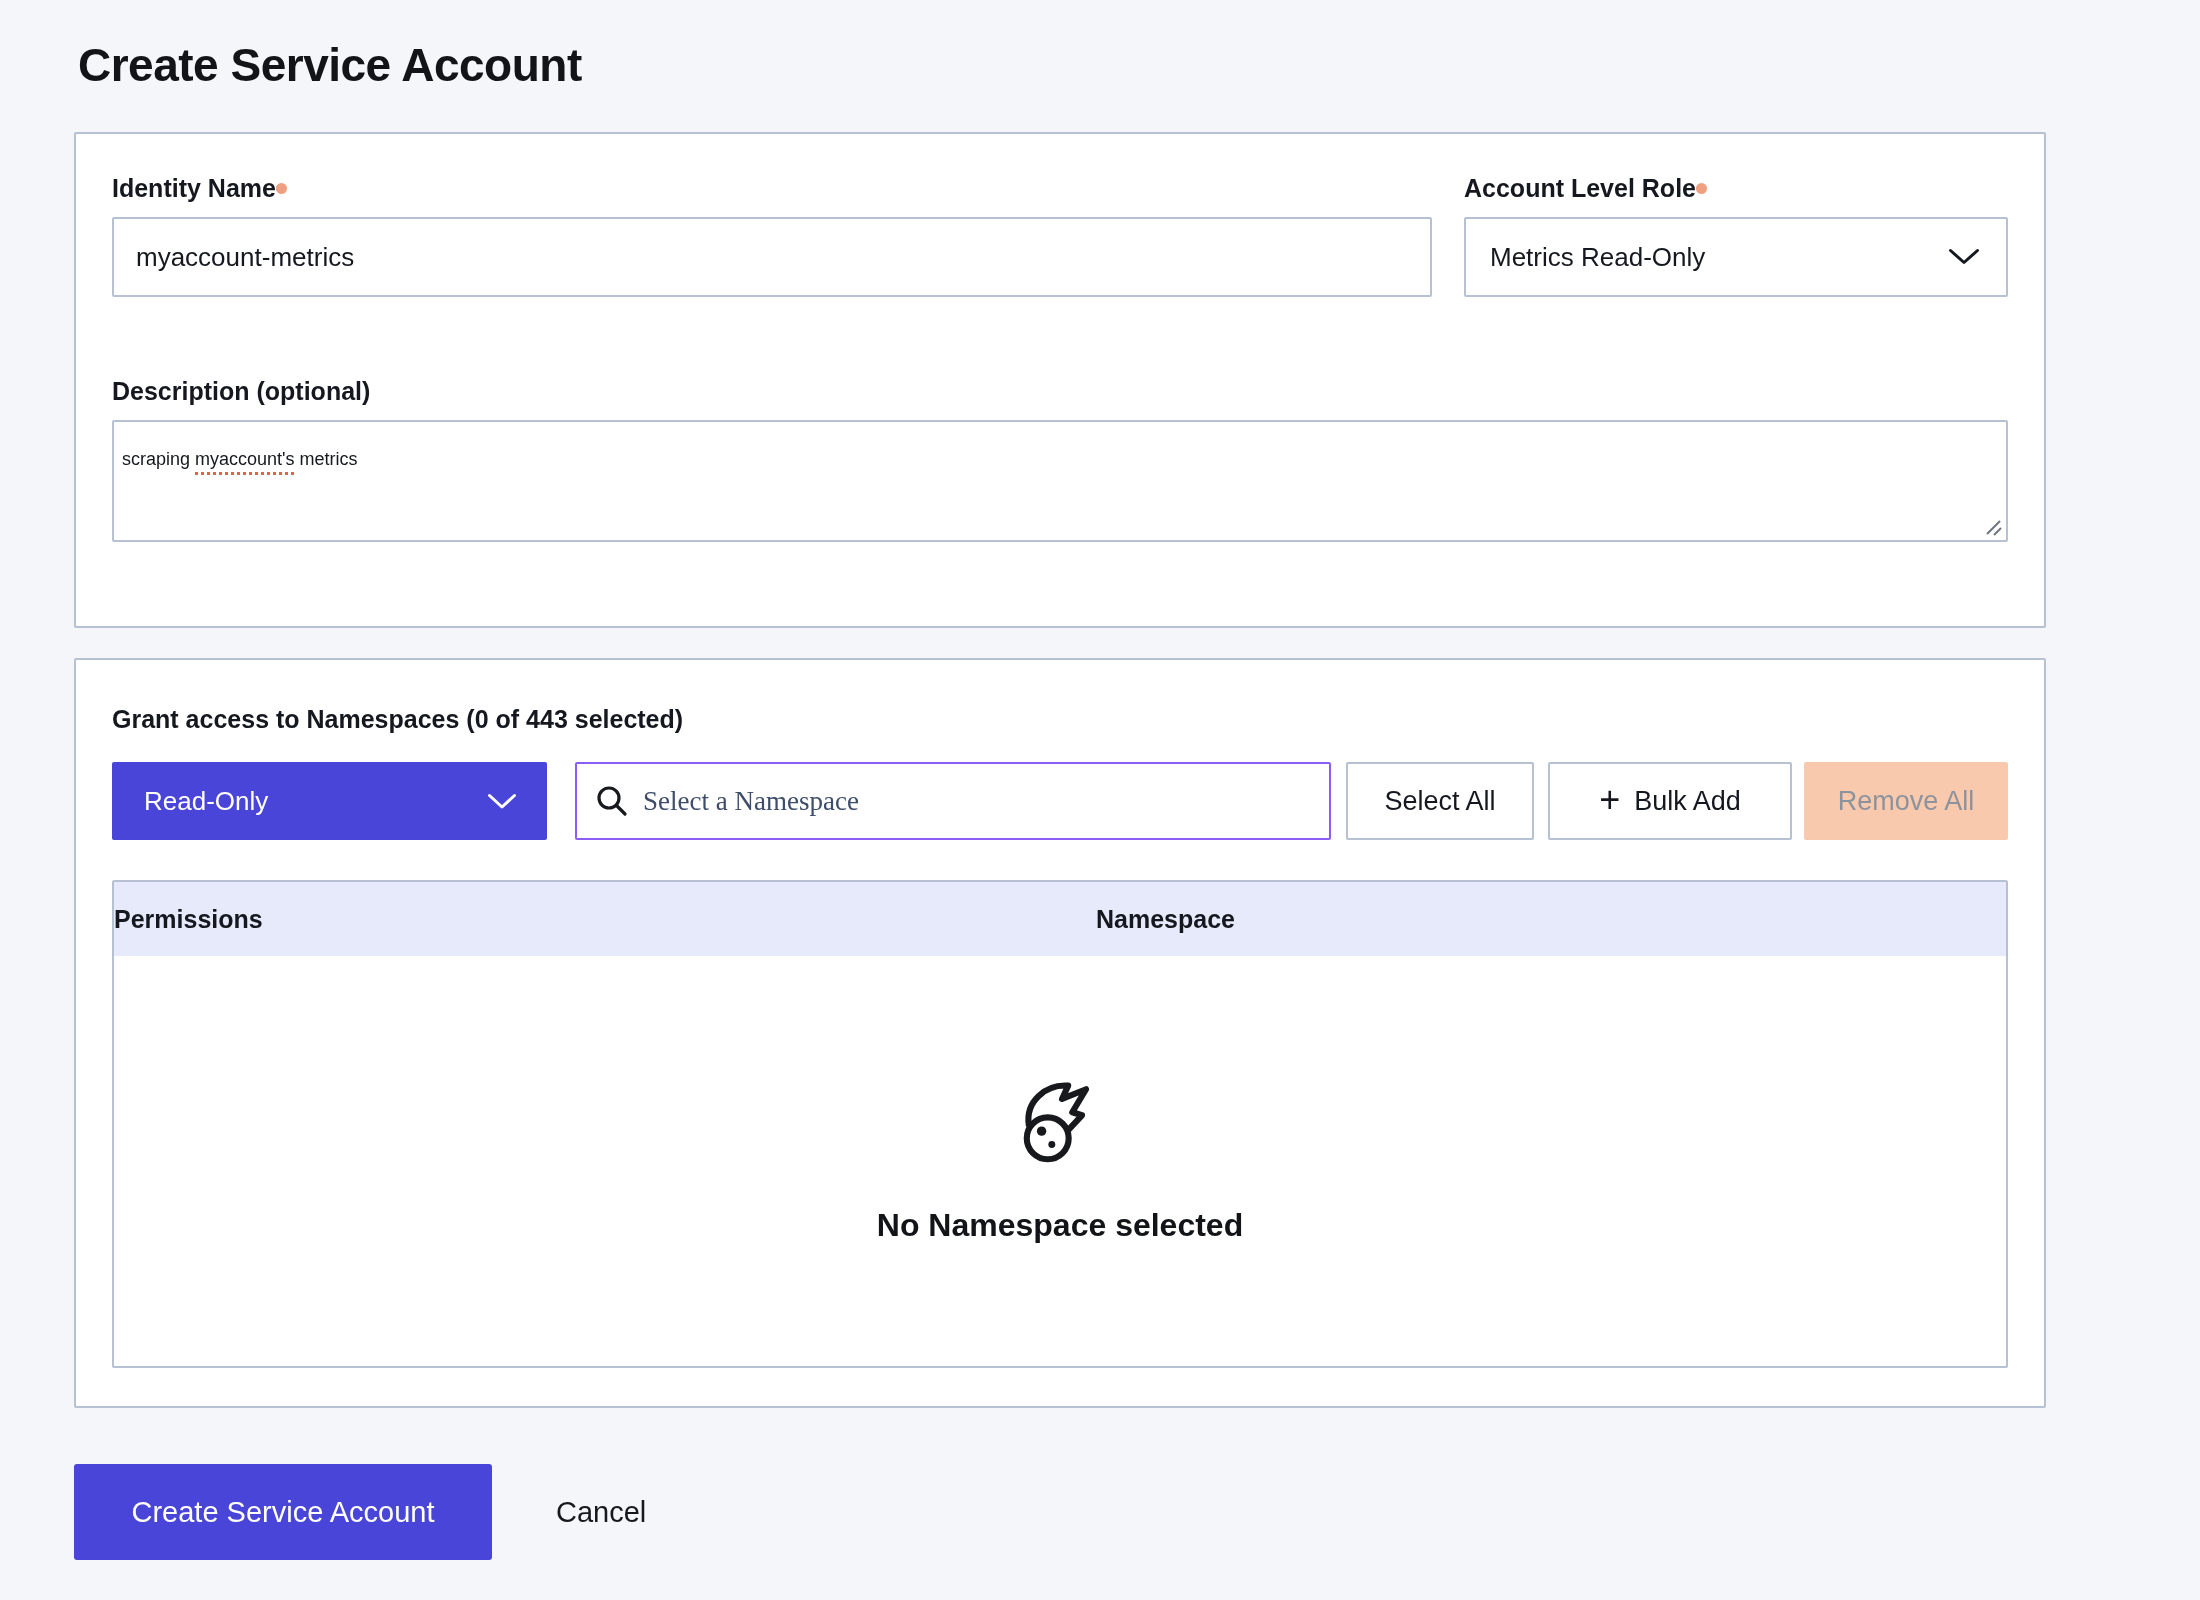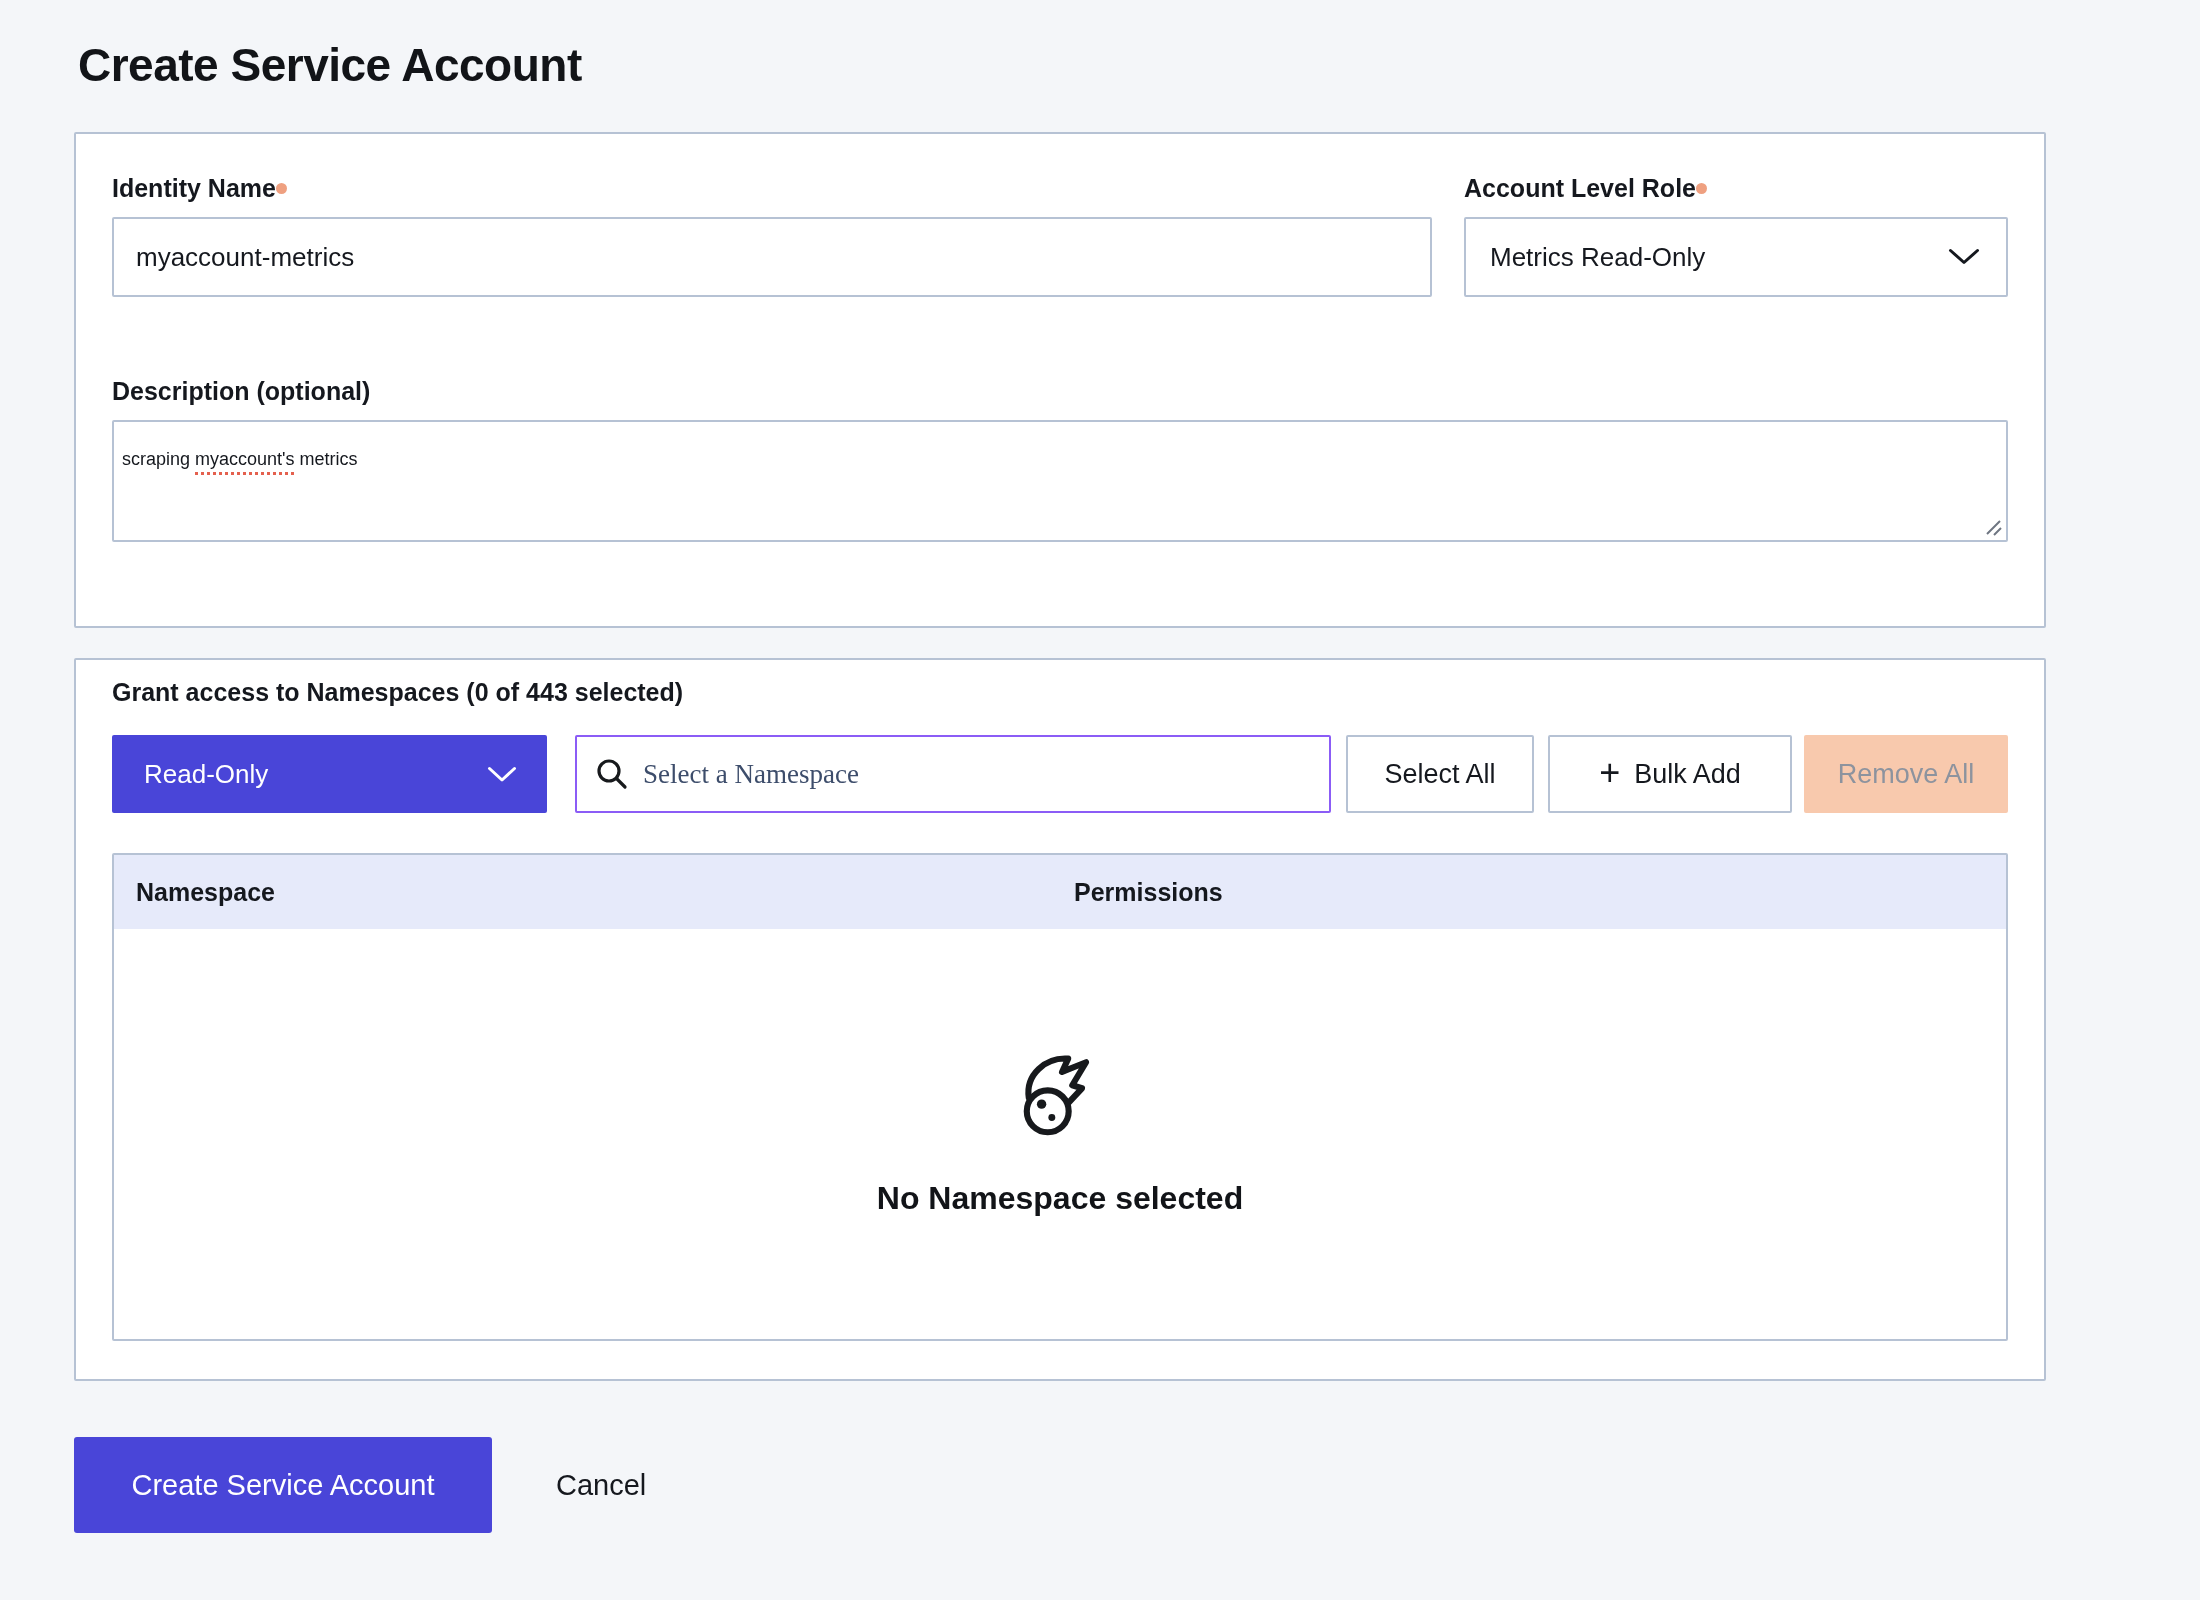--- a/index.html
+++ b/index.html
@@ -18,21 +18,21 @@
     color: #121418;
     margin-left: 4px;
   }
   .card {
     width: 1972px;
     background: #ffffff;
     border: 2px solid #b6c2d4;
     border-radius: 2px;
   }
   .card-1 { margin-top: 40px; padding: 40px 36px 84px 36px; }
-  .card-2 { margin-top: 30px; padding: 17px 36px 38px 36px; }
+  .card-2 { margin-top: 30px; padding: 44px 36px 38px 36px; }
 
   .field-row { display: flex; }
   .field-label {
     display: flex; align-items: center; 
     font-size: 25px; font-weight: 600; color: #15181e;
     margin-bottom: 15px; line-height: 28px;
   }
   .req-dot {
     width: 11px; height: 11px; border-radius: 50%;
     background: #efa080; display: inline-block;
@@ -210,22 +210,22 @@
         <span>Bulk Add</span>
       </button>
 
       <button class="btn btn-remove-all" disabled="">
         <span>Remove All</span>
       </button>
     </div>
 
     <div class="ns-table">
       <div class="ns-table-header">
+        <div class="th">Permissions</div>
         <div class="th th-namespace">Namespace</div>
-        <div class="th">Permissions</div>
       </div>
       <div class="ns-table-body">
         <svg class="comet-icon" viewBox="0 0 90 90" fill="none">
           <circle cx="33" cy="58" r="20.5" stroke="#17191c" stroke-width="6"></circle>
           <circle cx="27" cy="51" r="4.6" fill="#17191c"></circle>
           <circle cx="37" cy="64" r="3.4" fill="#17191c"></circle>
           <path d="M14.5 45 C 11 22, 31 5, 53 6.5 L 47 19.5 L 70.5 10 L 57 32.5 L 66.5 35.5 L 53 50" stroke="#17191c" stroke-width="6" stroke-linecap="round" stroke-linejoin="round"></path>
         </svg>
         <div class="empty-text">No Namespace selected</div>
       </div>

